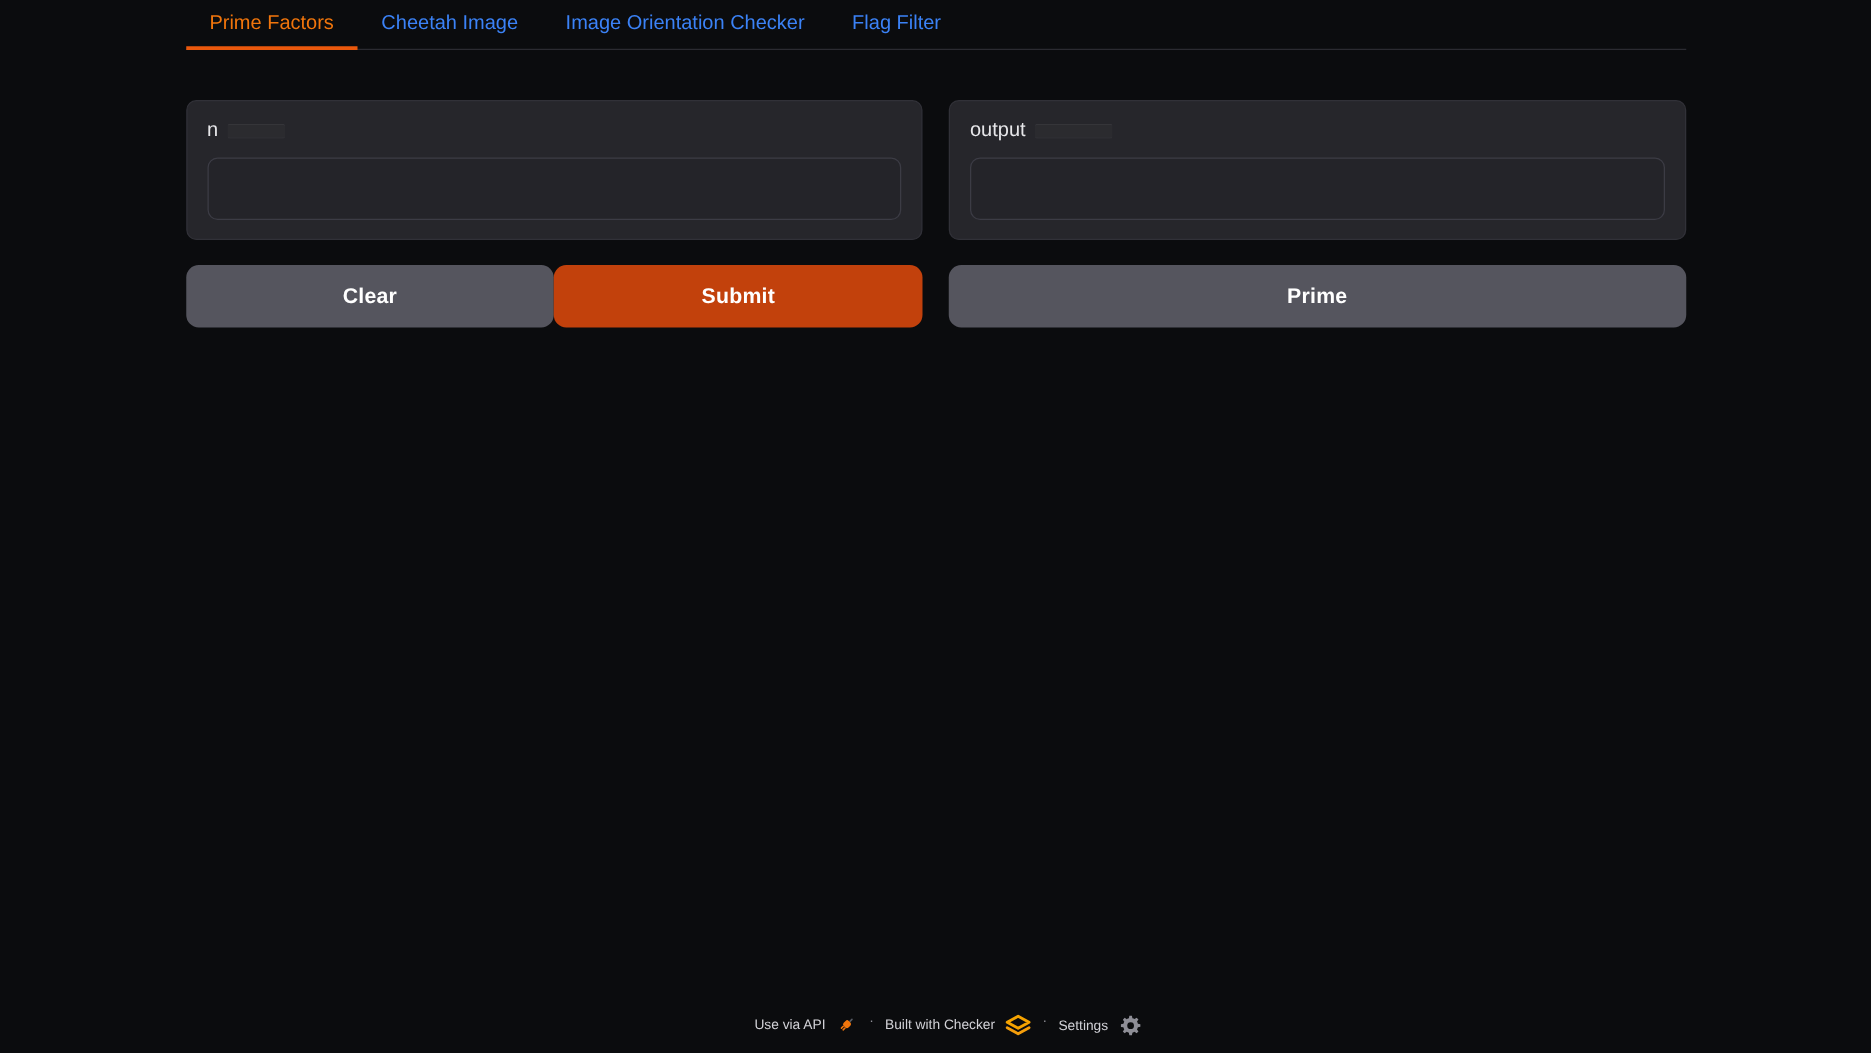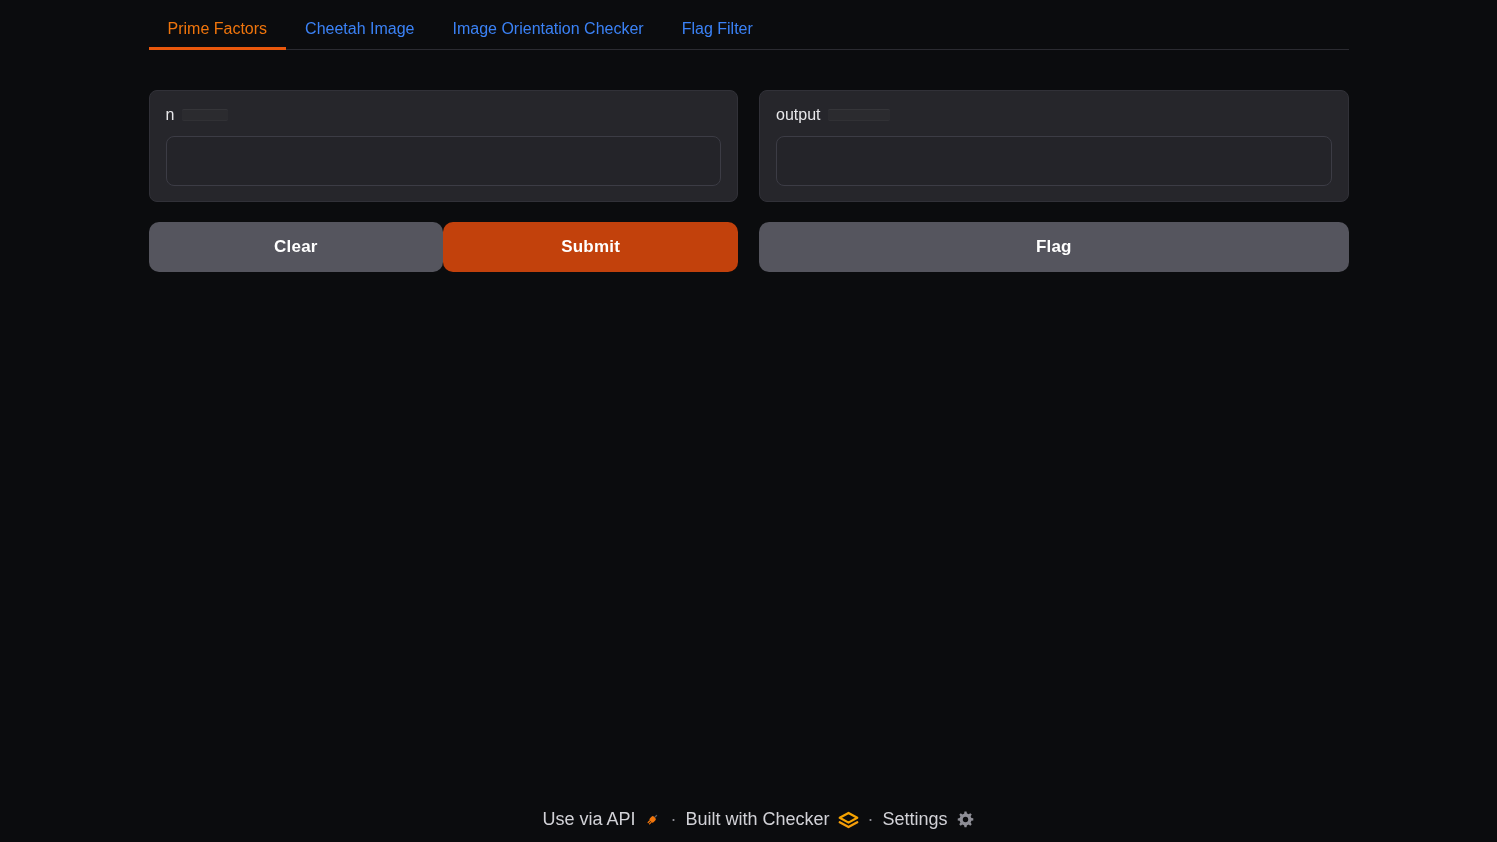--- a/index.html
+++ b/index.html
@@ -9,21 +9,20 @@
     min-height: 842px;
     background: #0b0c0e;
     color: #f4f4f5;
     font-family: "Liberation Sans", "DejaVu Sans", sans-serif;
     display: flex;
     flex-direction: column;
   }
   .container {
     width: 1200px;
     margin: 0 auto;
-    padding-top: 10px;
     flex: 0 0 auto;
   }
   
   .tab-nav {
     display: flex;
     border-bottom: 1px solid #2b2b31;
   }
   .tab {
     padding: 9px 19px;
     font-size: 16px;
@@ -102,24 +101,24 @@
     cursor: pointer;
     letter-spacing: 0.2px;
   }
   .btn.secondary { background: #55555e; }
   .btn.primary { background: #c2410c; }
   
   .footer {
     margin-top: auto;
     padding: 14px 0 12px;
     display: flex;
-    align-items: flex-end;
+    align-items: flex-start;
     justify-content: center;
     gap: 9px;
-    font-size: 18px;
+    font-size: 11px;
     color: #d2d2d7;
     margin-left: 20px;
   }
   .footer-link {
     display: inline-flex;
     align-items: center;
     gap: 8px;
     cursor: pointer;
     white-space: nowrap;
   }
@@ -156,21 +155,21 @@
 
     <div class="col">
       <div class="panel">
         <div class="label-row">
           <span>output</span>
           <span class="shimmer w-out"></span>
         </div>
         <textarea class="textbox" readonly="" style=""></textarea>
       </div>
       <div class="btn-row">
-        <button class="btn secondary">Flag</button>
+        <button class="btn secondary">Prime</button>
       </div>
     </div>
 
   </div>
 </div>
 
 <div class="footer">
   <span class="footer-link">
     <span>Use via API</span>
     <span class="icon">

